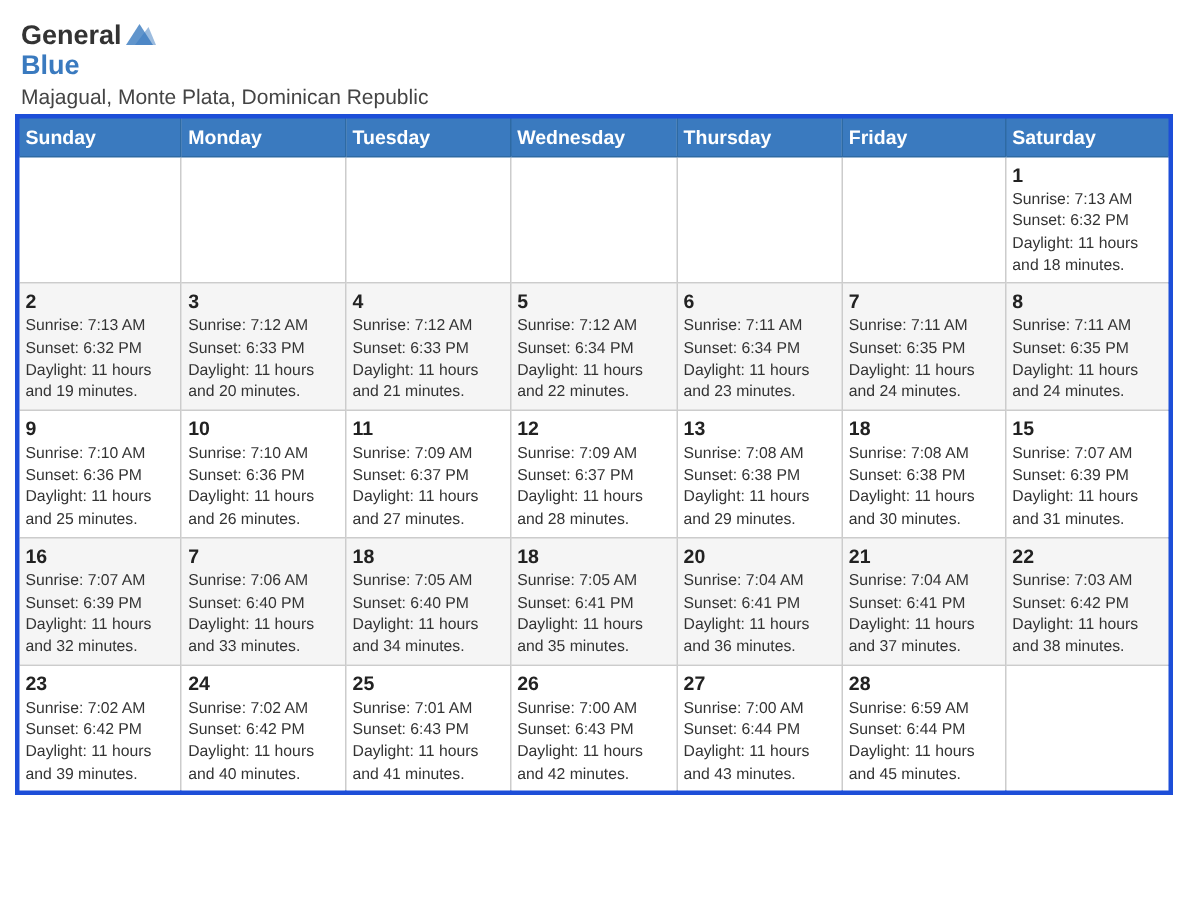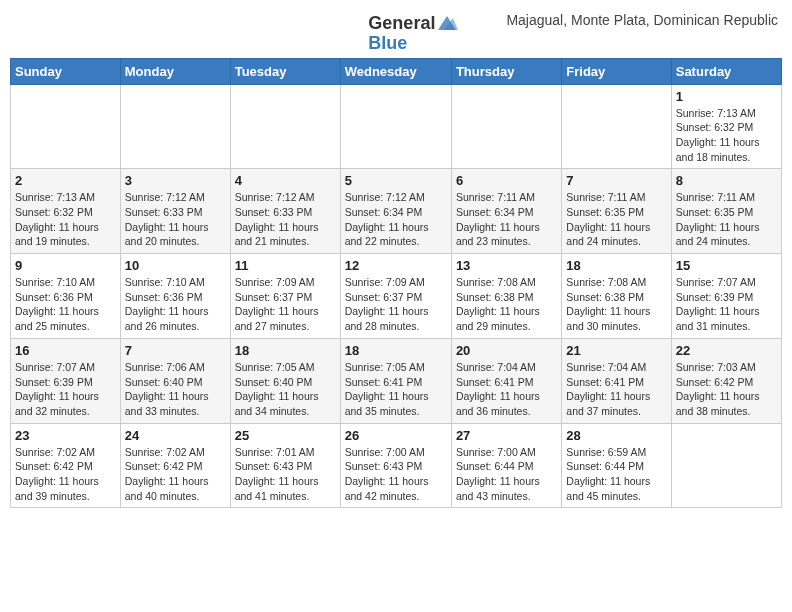--- a/index.html
+++ b/index.html
@@ -5,24 +5,25 @@
     * { box-sizing: border-box; margin: 0; padding: 0; }
     body {
       font-family: Arial, sans-serif;
       background: #fff;
       width: 792px;
       min-height: 612px;
       padding: 10px;
     }
     .header {
       display: flex;
-      justify-content: flex-end;
+      justify-content: space-between;
       align-items: flex-start;
       margin-bottom: 4px;
       padding: 0 4px;
+      flex-direction: column;
     }
     .logo {
       display: flex;
       flex-direction: column;
       align-items: flex-start;
       padding-top: 4px;
     }
     .logo-general {
       font-size: 18px;
       font-weight: bold;
@@ -41,26 +42,25 @@
     .month-title {
       font-size: 36px;
       font-weight: bold;
       color: #222;
       line-height: 1.1;
     }
     .subtitle {
       font-size: 14px;
       color: #444;
       margin-top: 2px;
-      margin-left: 48px;
     }
     .calendar {
       width: 100%;
       border-collapse: collapse;
-      border: 1px solid #1d4ed8;
+      border: 3px solid #1d4ed8;
     }
     .calendar thead tr th {
       background: #3a7abf;
       color: #fff;
       font-size: 13px;
       font-weight: bold;
       padding: 5px 4px;
       text-align: left;
       border: 1px solid #2e6aa3;
     }

